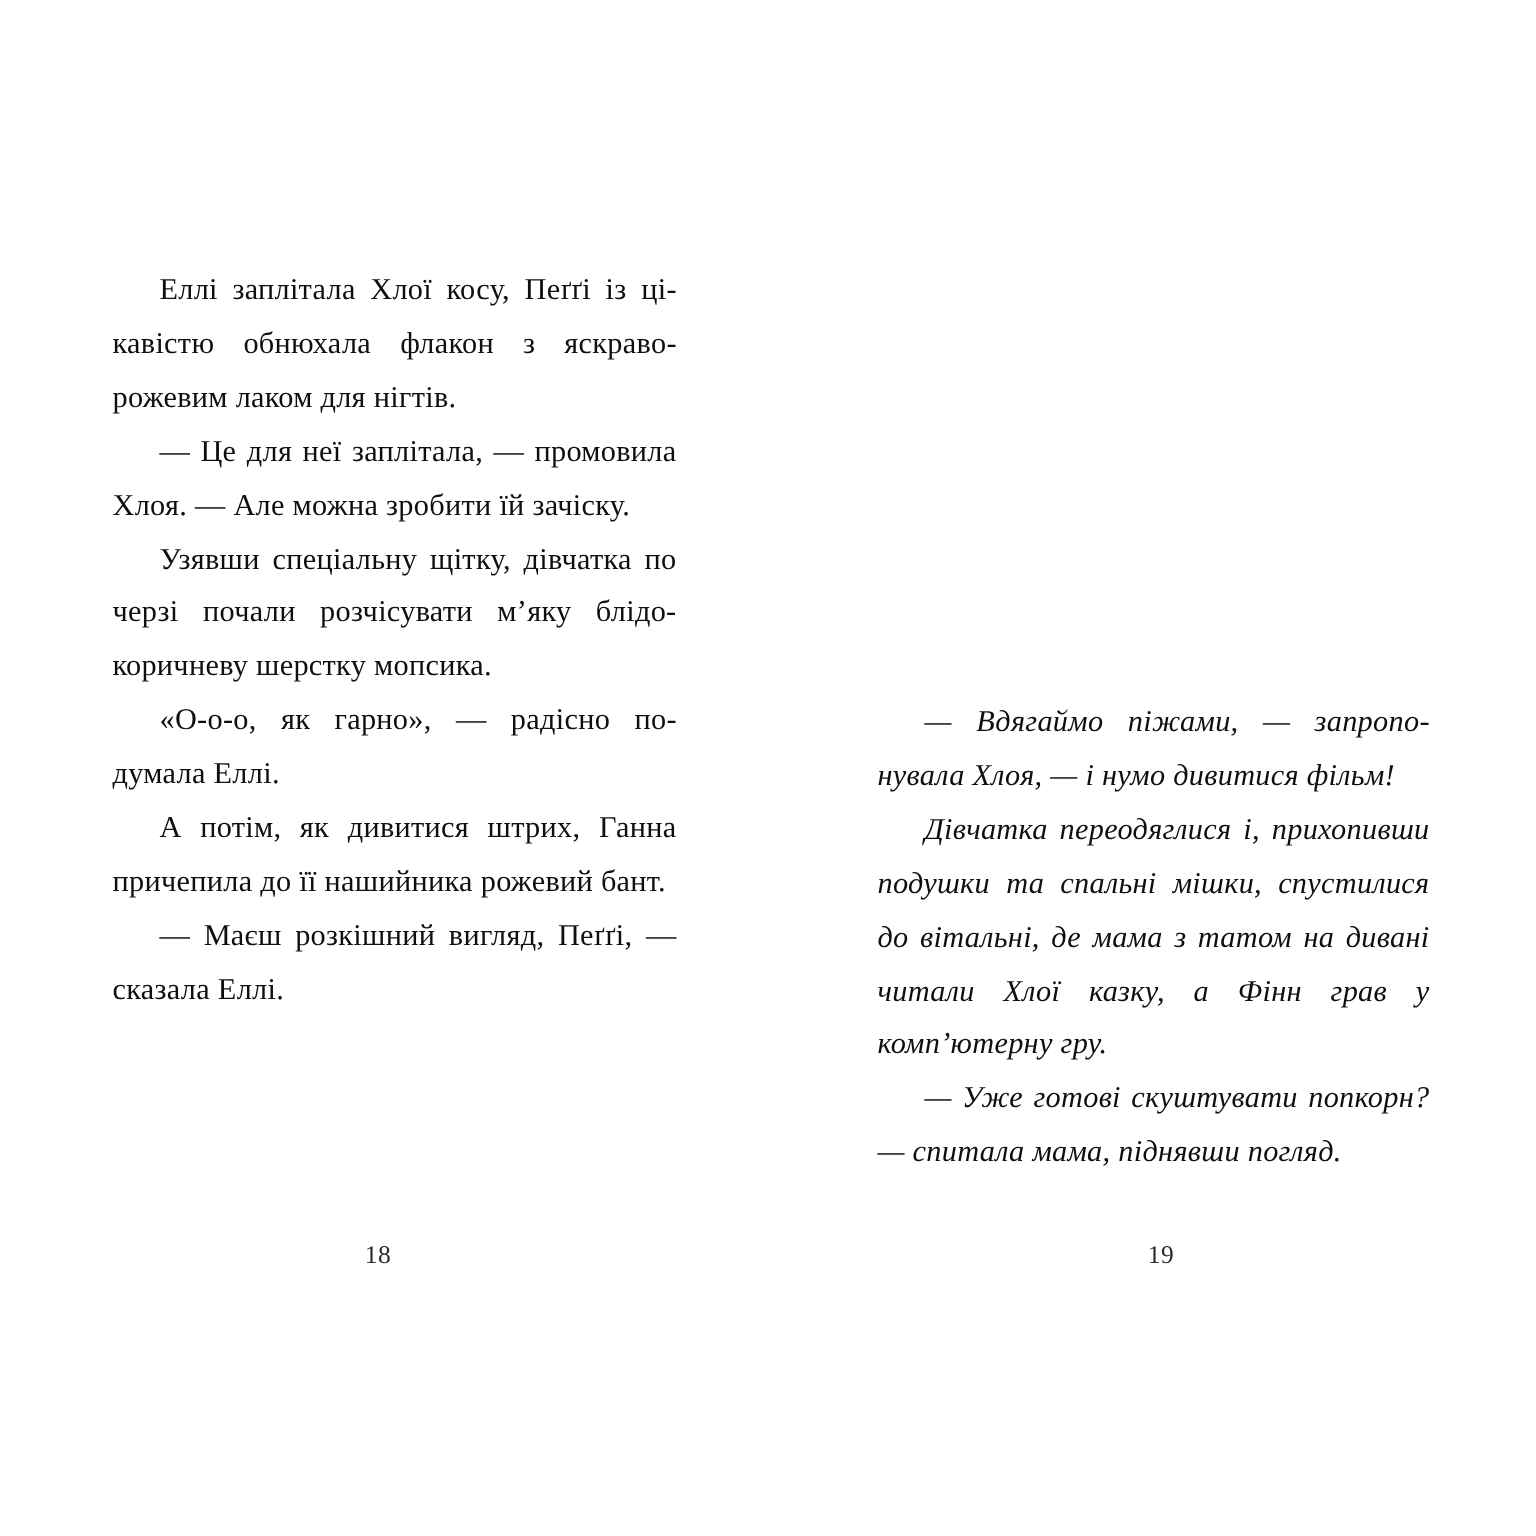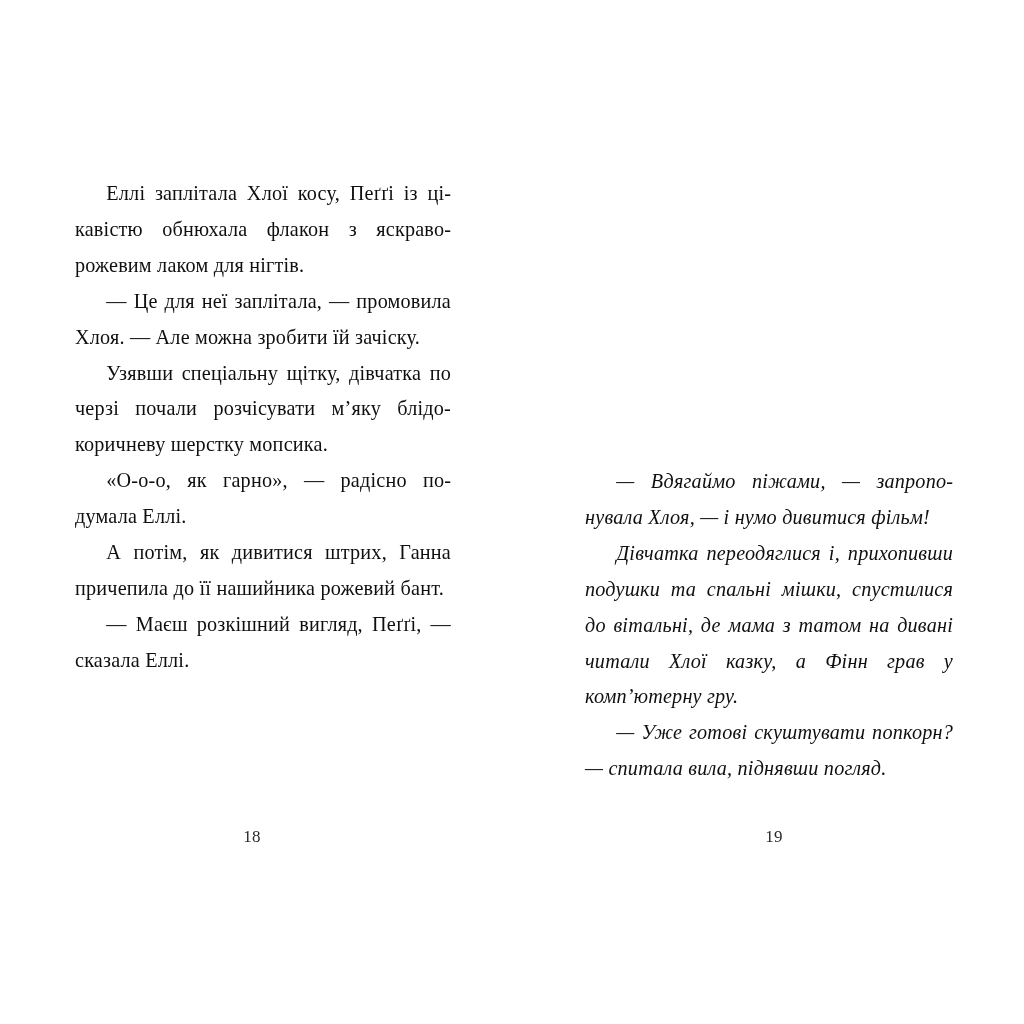--- a/index.html
+++ b/index.html
@@ -90,19 +90,19 @@
     </div>
 
     <div class="folio">18</div>
   </div>
 
   <div class="page page-right">
 
     <div class="textblock">
       <p>— Вдягаймо піжами, — запропо­нувала Хлоя, — і нумо дивитися фільм!</p>
       <p>Дівчатка переодяглися і, прихо­пивши подушки та спальні мішки, спустилися до вітальні, де мама з та­том на дивані читали Хлої казку, а Фінн грав у комп’ютерну гру.</p>
-      <p>— Уже готові скуштувати поп­корн? — спитала вила, піднявши погляд.</p>
+      <p>— Уже готові скуштувати поп­корн? — спитала мама, піднявши погляд.</p>
     </div>
 
     <div class="folio">19</div>
   </div>
 
 </div>
 
 </body></html>

